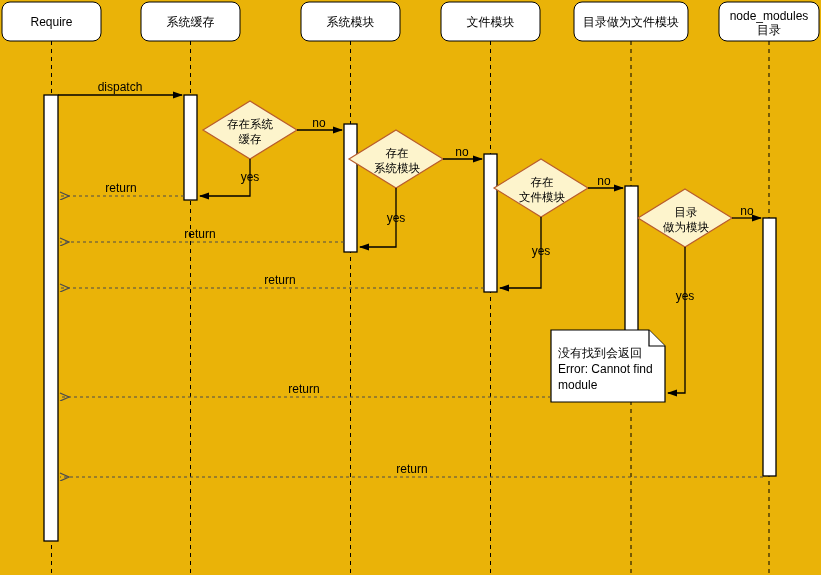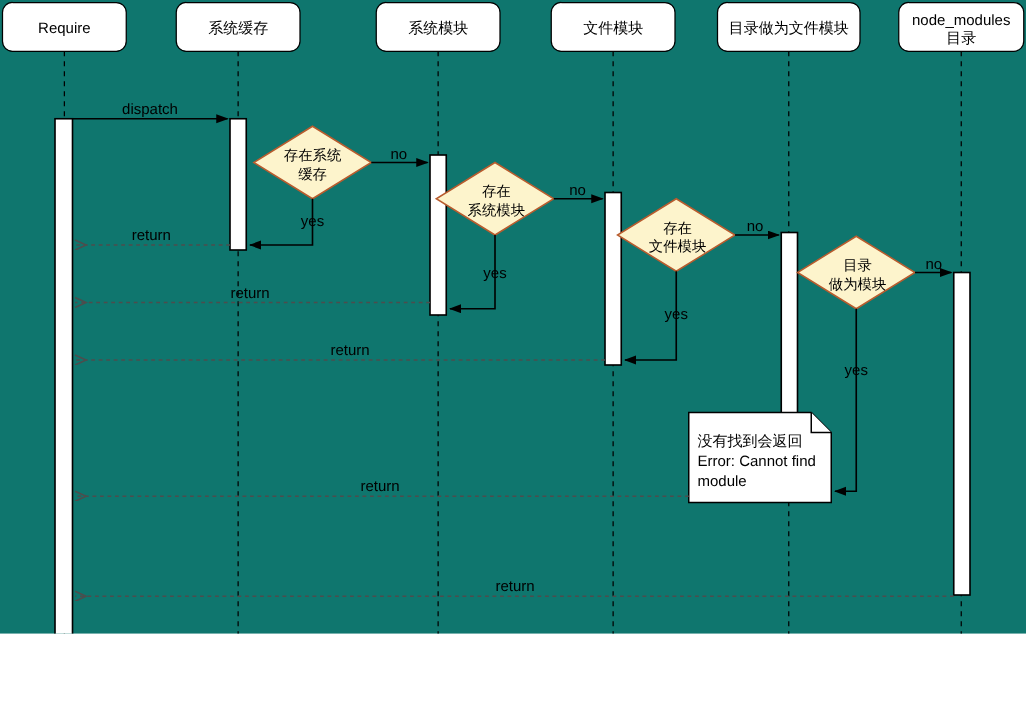--- a/index.html
+++ b/index.html
@@ -6,22 +6,22 @@
     margin: 0;
     padding: 0;
     background: #ffffff;
   }
   body {
     font-family: "Liberation Sans", "DejaVu Sans", sans-serif;
   }
   #canvas-wrap {
     position: relative;
     width: 821px;
-    height: 507px;
-    background: #0f766e;
+    height: 575px;
+    background: #eab308;
     overflow: hidden;
   }
   svg#diagram {
     display: block;
     width: 821px;
     height: 581px;
   }
   .lifeline-box {
     fill: #ffffff;
     stroke: #000000;

